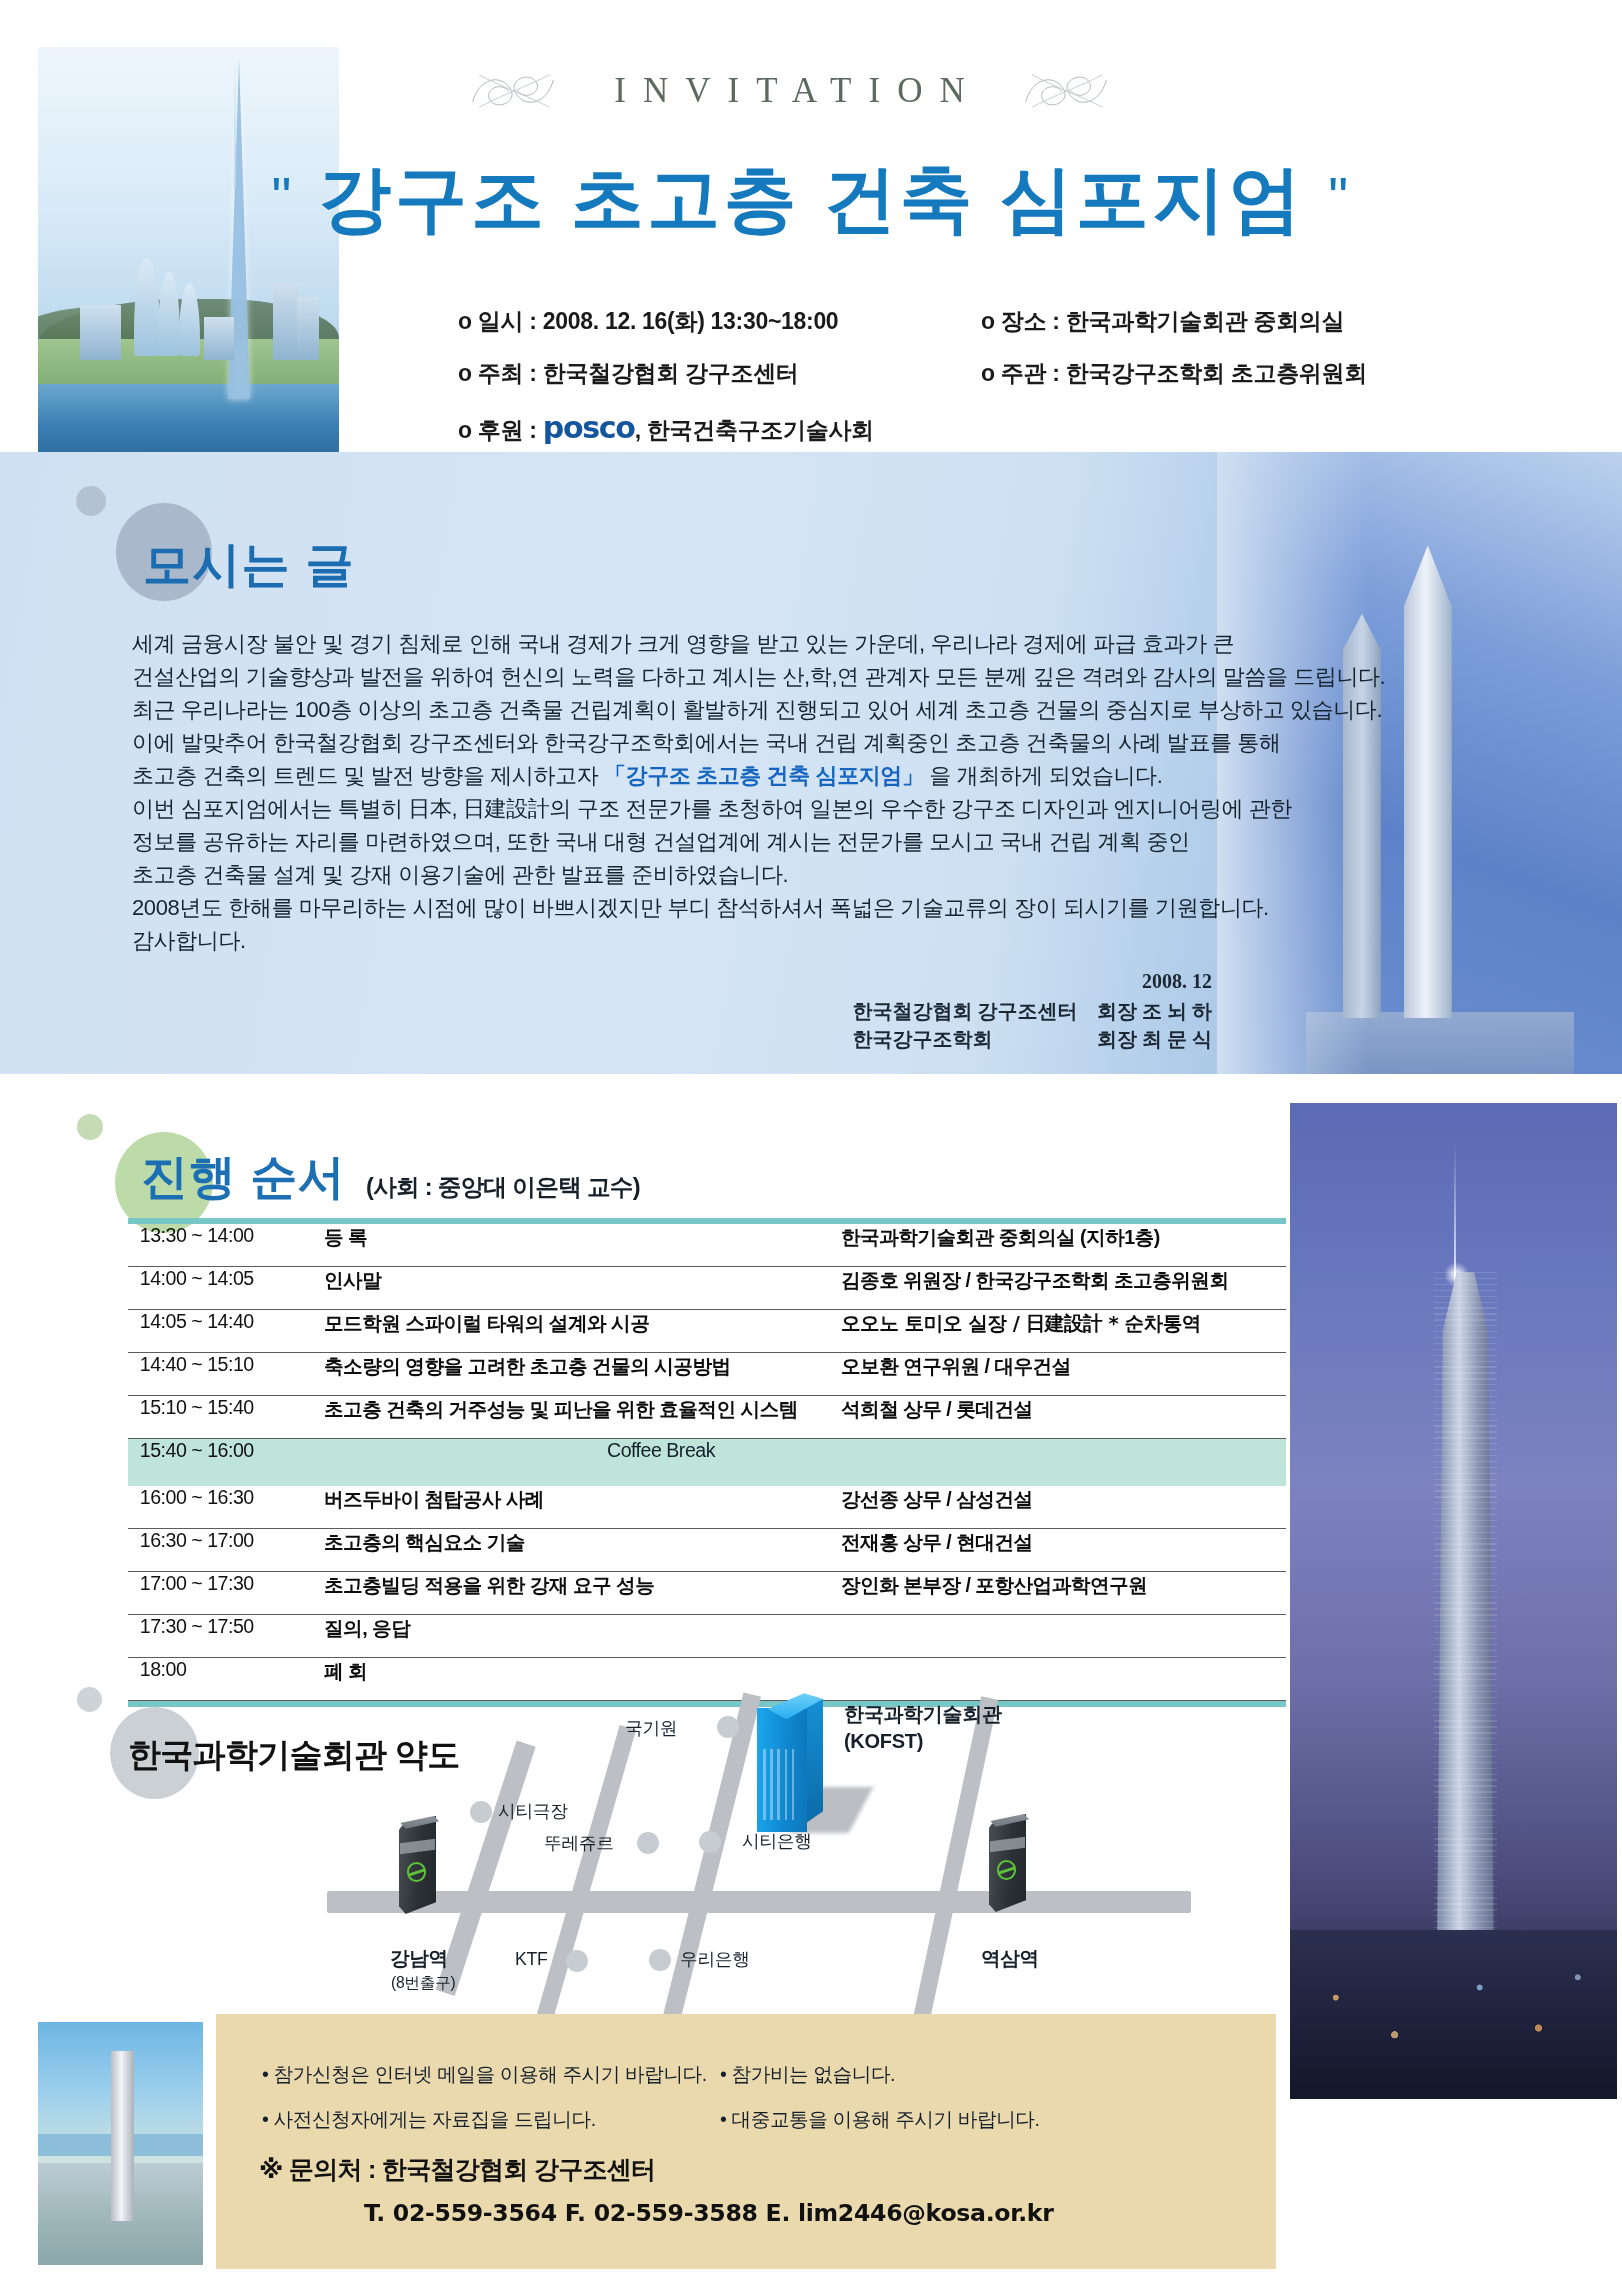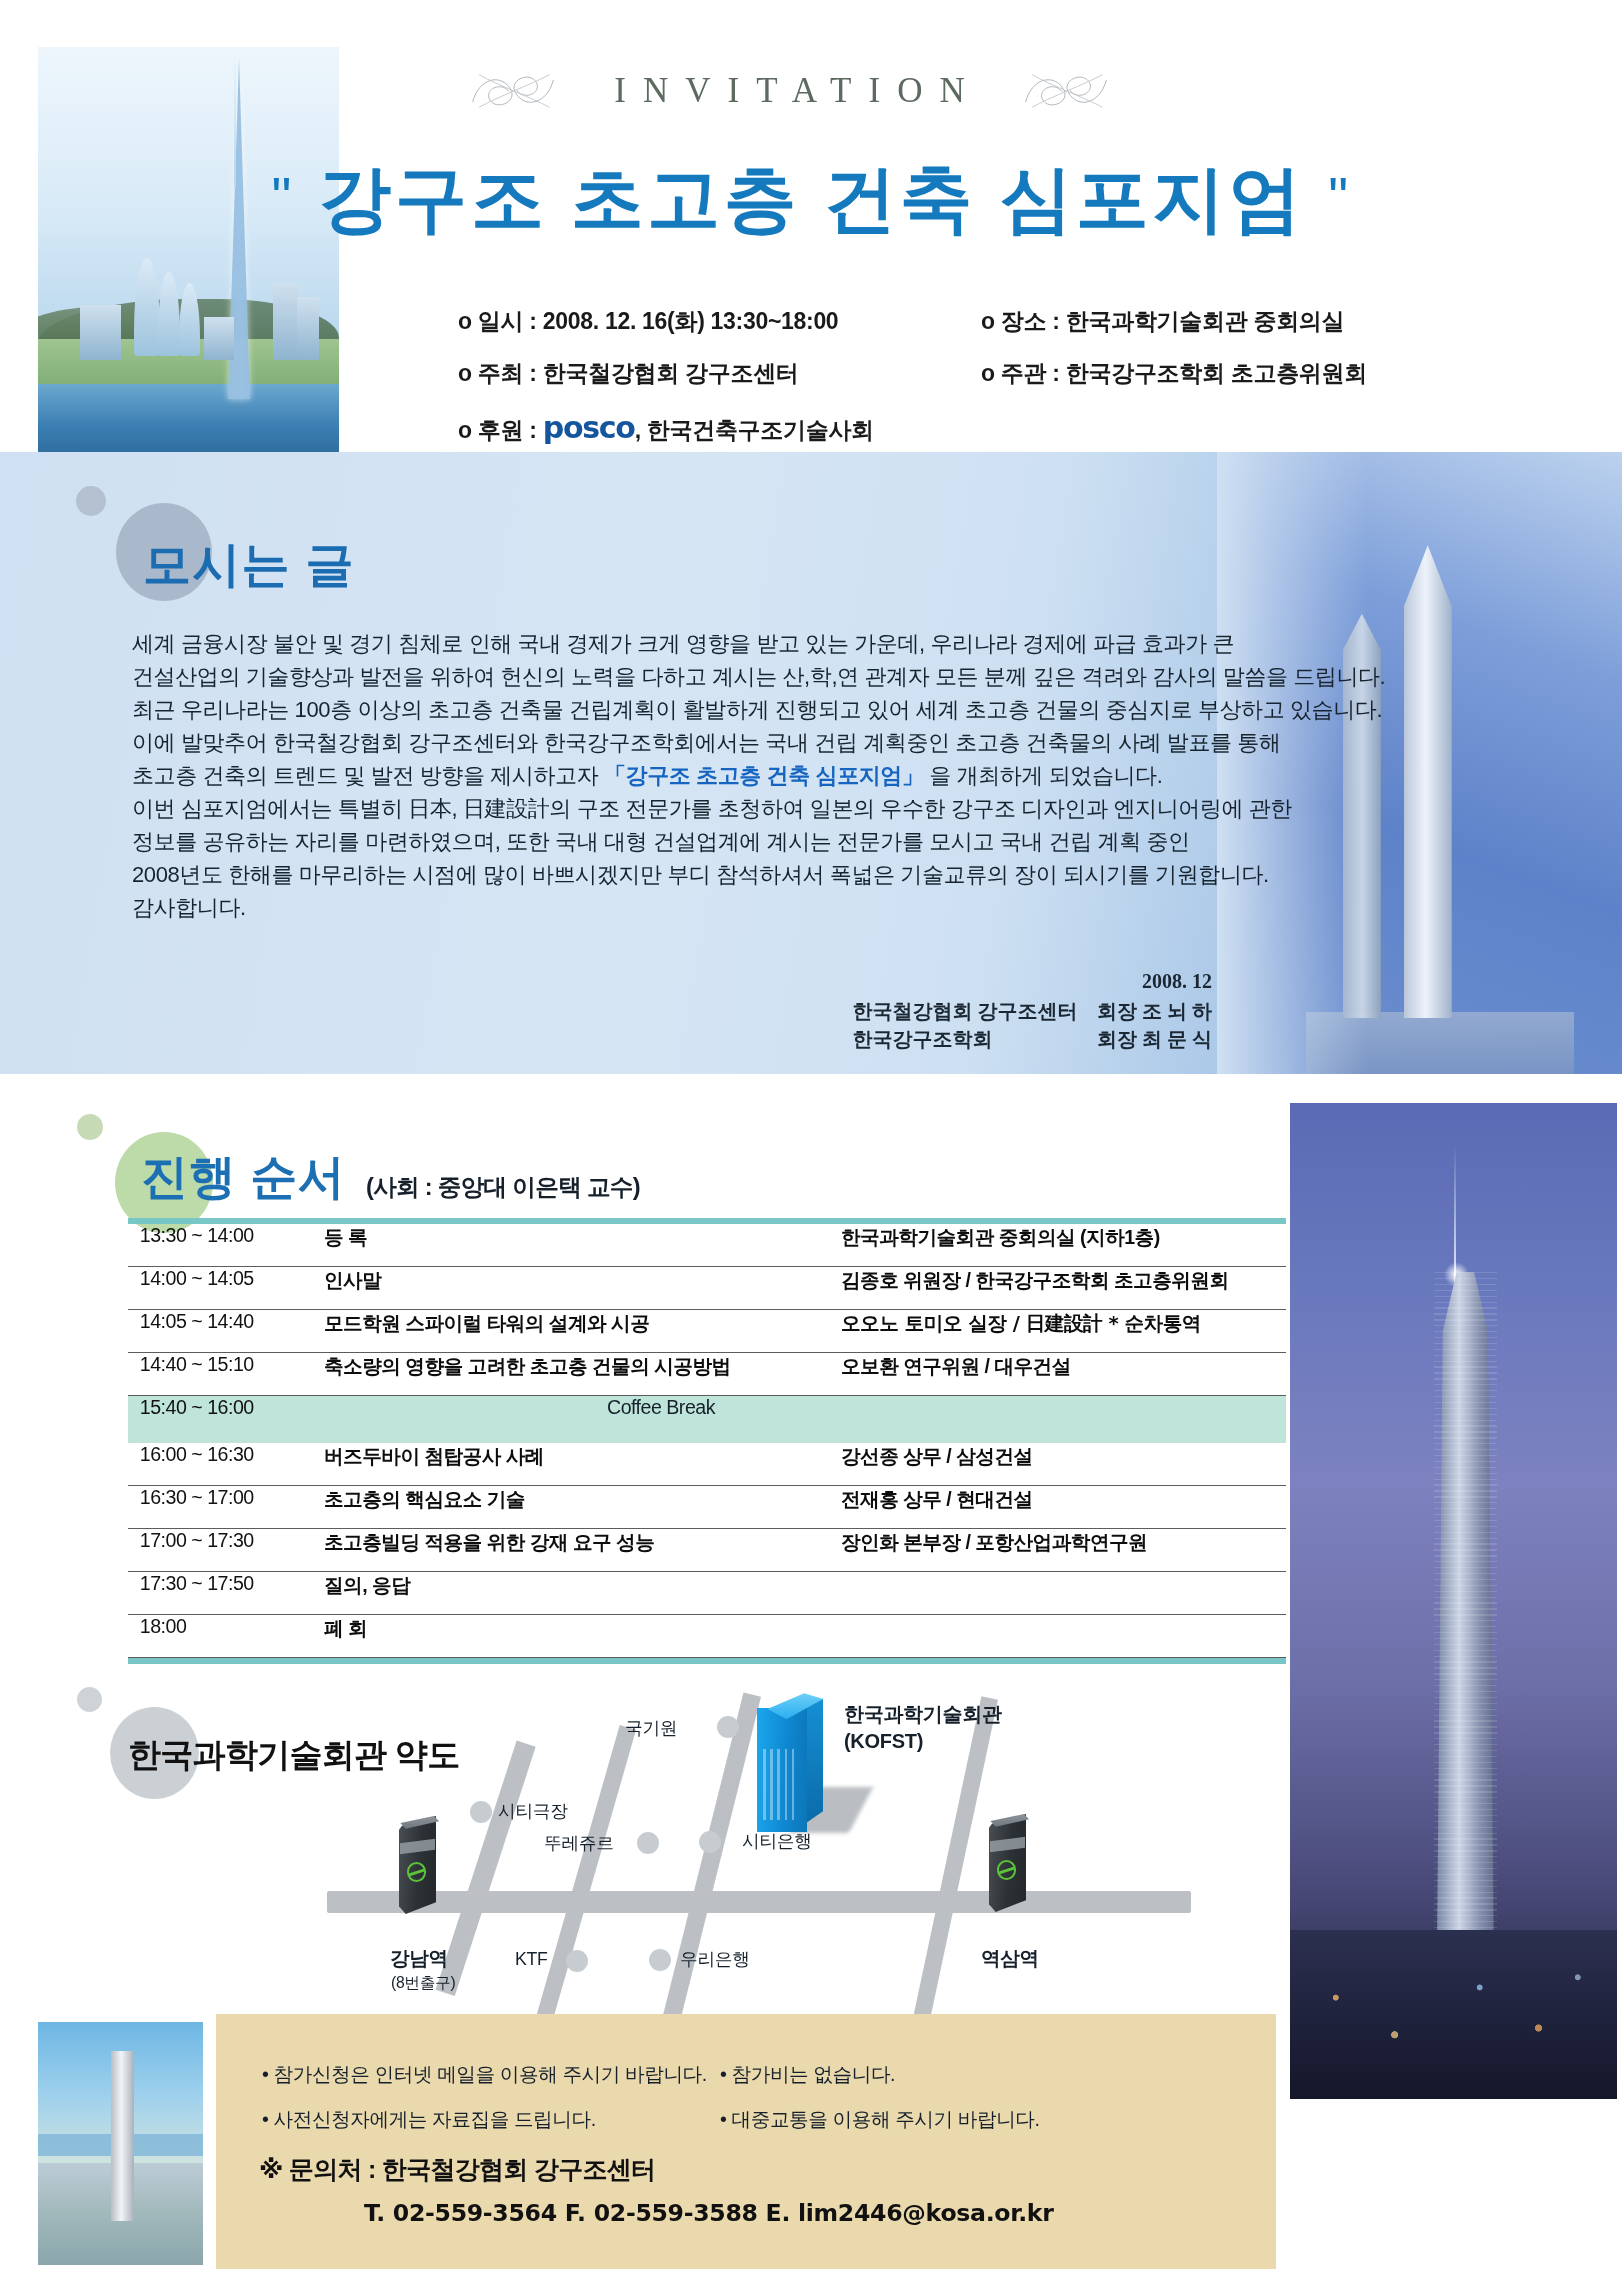--- a/index.html
+++ b/index.html
@@ -270,20 +270,21 @@
 <div class="greet-head">모시는 글</div>
 
 <div class="greet-body">
   <p>세계 금융시장 불안 및 경기 침체로 인해 국내 경제가 크게 영향을 받고 있는 가운데, 우리나라 경제에 파급 효과가 큰</p>
   <p>건설산업의 기술향상과 발전을 위하여 헌신의 노력을 다하고 계시는 산,학,연 관계자 모든 분께 깊은 격려와 감사의 말씀을 드립니다.</p>
   <p>최근 우리나라는 100층 이상의 초고층 건축물 건립계획이 활발하게 진행되고 있어 세계 초고층 건물의 중심지로 부상하고 있습니다.</p>
   <p>이에 발맞추어 한국철강협회 강구조센터와 한국강구조학회에서는 국내 건립 계획중인 초고층 건축물의 사례 발표를 통해</p>
   <p><span>초고층 건축의 트렌드 및 발전 방향을 제시하고자 </span><span class="hl">「강구조 초고층 건축 심포지엄」</span><span> 을 개최하게 되었습니다.</span></p>
   <p>이번 심포지엄에서는 특별히 日本, 日建設計의 구조 전문가를 초청하여 일본의 우수한 강구조 디자인과 엔지니어링에 관한</p>
   <p>정보를 공유하는 자리를 마련하였으며, 또한 국내 대형 건설업계에 계시는 전문가를 모시고 국내 건립 계획 중인</p>
+  <p>초고층 건축물 설계 및 강재 이용기술에 관한 발표를 준비하였습니다.</p>
   <p>2008년도 한해를 마무리하는 시점에 많이 바쁘시겠지만 부디 참석하셔서 폭넓은 기술교류의 장이 되시기를 기원합니다.</p>
   <p>감사합니다.</p>
 </div>
 
 <div class="sign">
   <div class="date">2008. 12</div>
   <table>
     <tbody>
         <tr>
       <td>한국철강협회 강구조센터</td>
@@ -327,20 +328,25 @@
   <div class="row">
     <div class="c-time">14:05 ~ 14:40</div>
     <div class="c-topic">모드학원 스파이럴 타워의 설계와 시공</div>
     <div class="c-who jp">오오노 토미오 실장 / 日建設計  * 순차통역</div>
   </div>
   <div class="row">
     <div class="c-time">14:40 ~ 15:10</div>
     <div class="c-topic">축소량의 영향을 고려한 초고층 건물의 시공방법</div>
     <div class="c-who">오보환 연구위원 / 대우건설</div>
   </div>
+  <div class="row">
+    <div class="c-time">15:10 ~ 15:40</div>
+    <div class="c-topic">초고층 건축의 거주성능 및 피난을 위한 효율적인 시스템</div>
+    <div class="c-who">석희철 상무 / 롯데건설</div>
+  </div>
 
   <div class="row break">
     <div class="c-time">15:40 ~ 16:00</div>
     <div class="c-break">Coffee Break</div>
   </div>
 
   <div class="row">
     <div class="c-time">16:00 ~ 16:30</div>
     <div class="c-topic">버즈두바이 첨탑공사 사례</div>
     <div class="c-who">강선종 상무 / 삼성건설</div>

